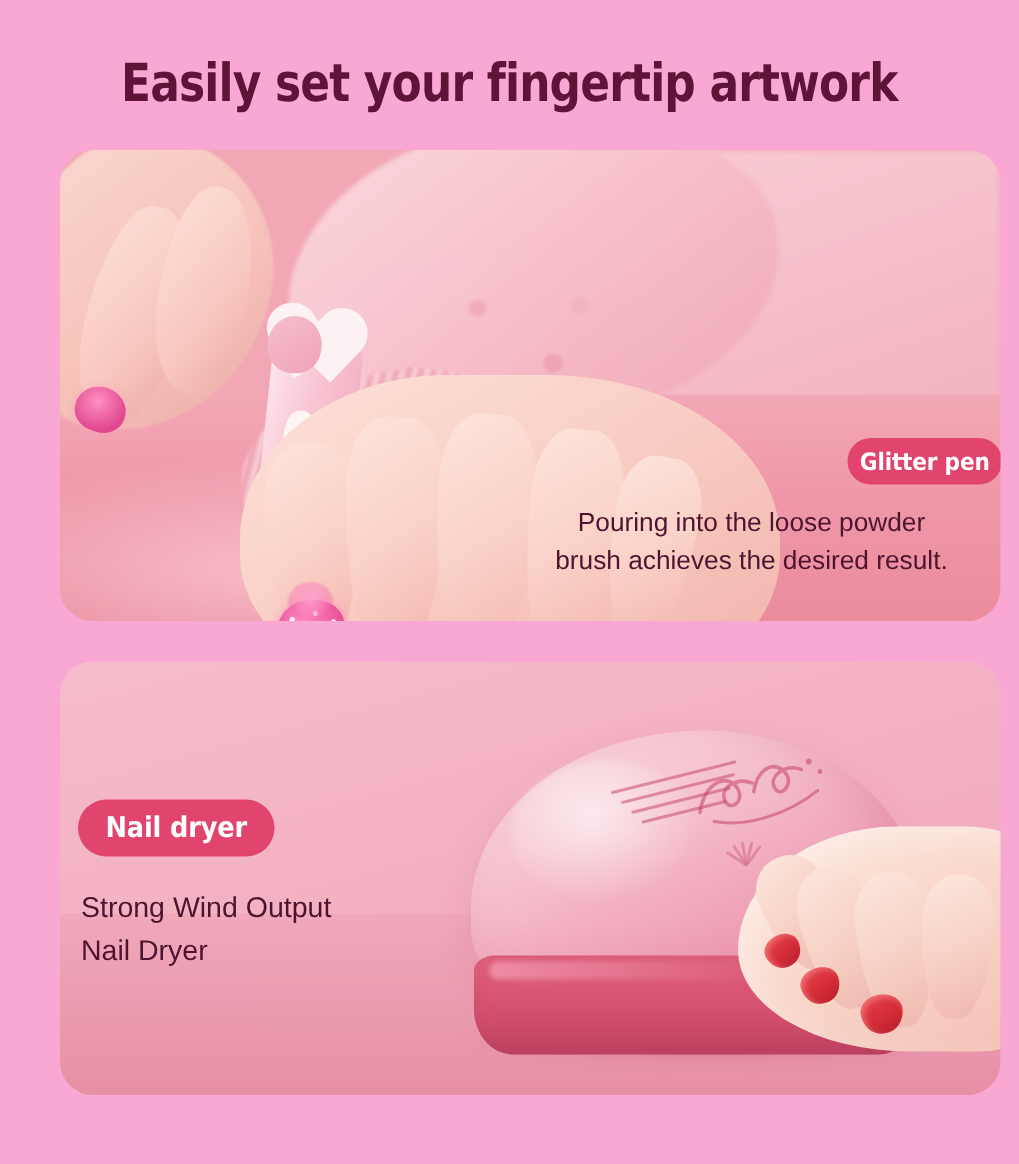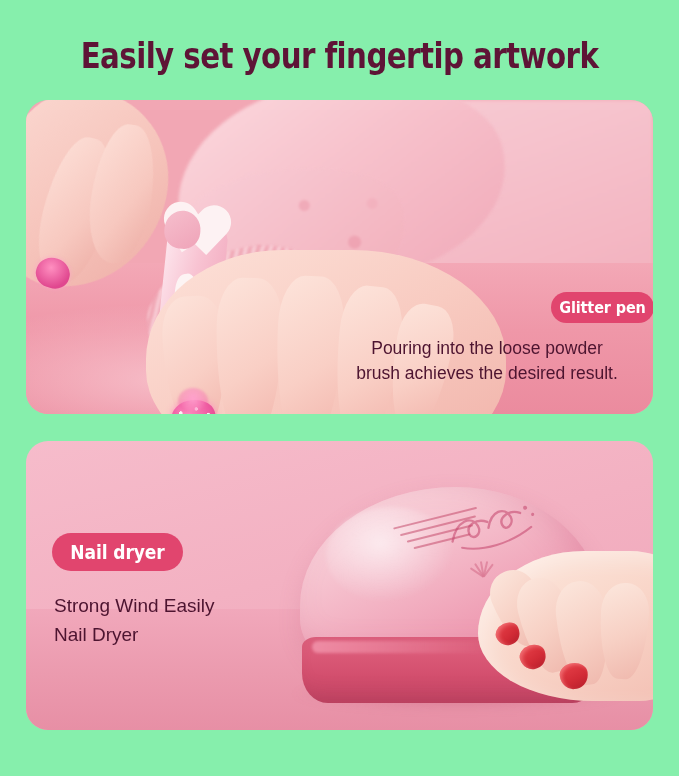--- a/index.html
+++ b/index.html
@@ -2,36 +2,36 @@
 <html><head>
 <meta charset="utf-8">
 <style>
   * { margin:0; padding:0; box-sizing:border-box; }
   html, body {
     width:679px; height:776px;
     background:#fce3e7;
     font-family:"Liberation Sans", sans-serif;
     overflow:hidden;
   }
-  .page { position:relative; width:679px; height:776px; background:#86efac; }
+  .page { position:relative; width:679px; height:776px; background:#f9a8d4; }
 
   
   .headline {
     position:absolute; left:0; top:36px; width:679px;
     text-align:center;
     font-size:35px; font-weight:bold;
     letter-spacing:-0.6px;
     color:#5e1436;
     font-family:"DejaVu Sans Condensed","Liberation Sans", sans-serif;
     transform:scaleX(0.93); transform-origin:center;
   }
 
   
   .panel {
-    position:absolute; left:26px; width:627px;
+    position:absolute; left:40px; width:627px;
     border-radius:22px; overflow:hidden;
   }
   .panel-top { top:100px; height:314px; }
   .panel-bottom { top:441px; height:289px; }
 
   
   .photo-top { position:absolute; inset:0; background:#f2a7b4; }
   
   .desk {
     position:absolute; left:0; bottom:0; width:100%; height:48%;
@@ -413,17 +413,17 @@
       <div class="bfng bfng4"></div>
       <div class="bnail bnail1"></div>
       <div class="bnail bnail2"></div>
       <div class="bnail bnail3"></div>
     </div>
   </div>
 
   <div class="badge badge-dryer">Nail dryer</div>
 
   <div class="body-bottom">
-    <div>Strong Wind Easily</div>
+    <div>Strong Wind Output</div>
     <div>Nail Dryer</div>
   </div>
 
 </div>
 
 </body></html>

